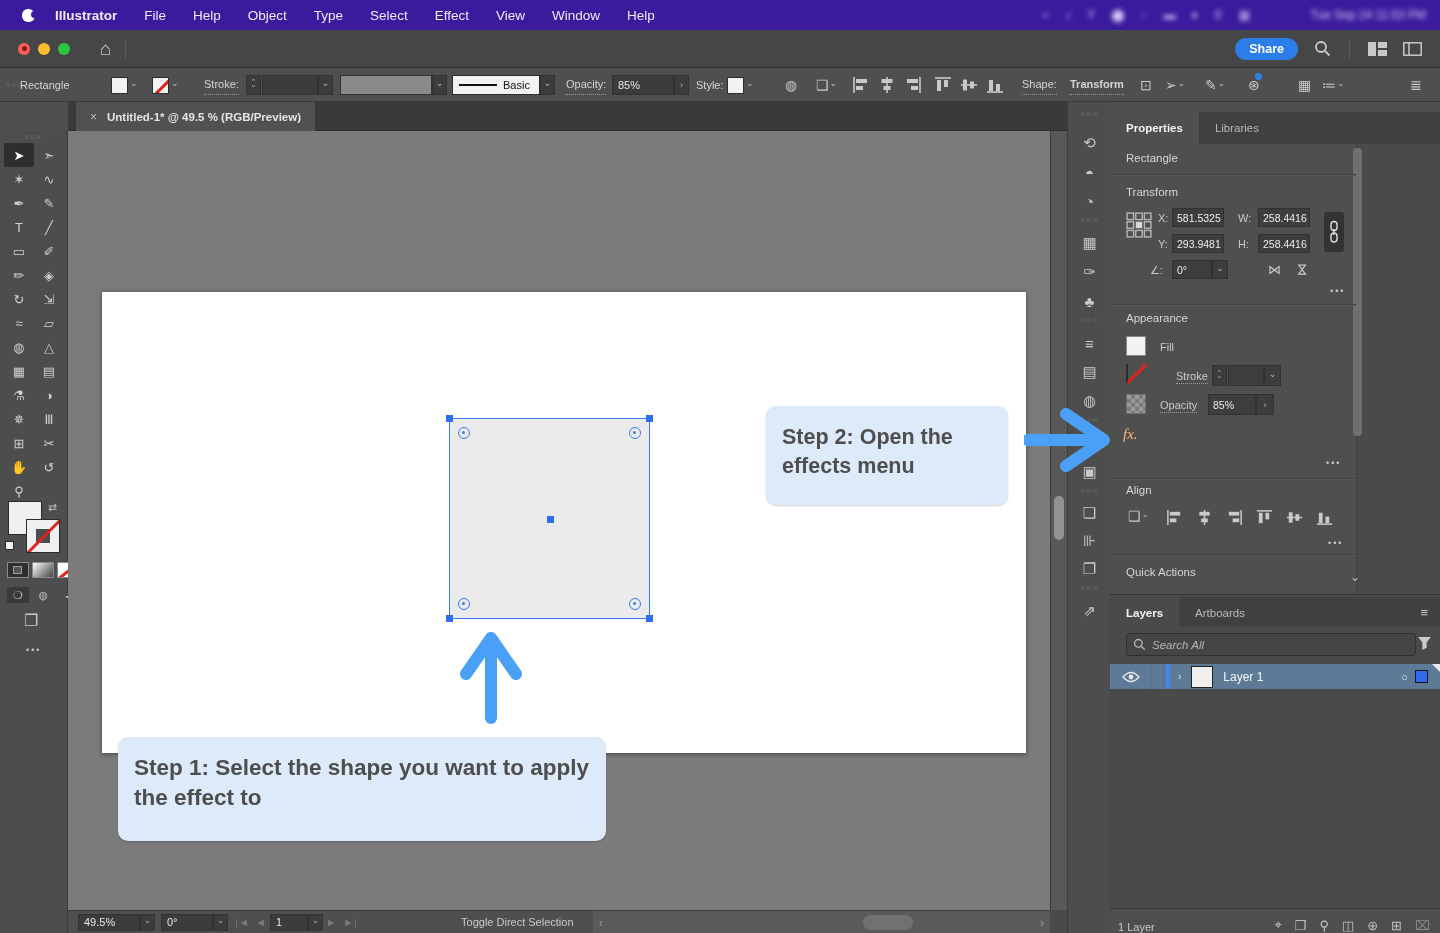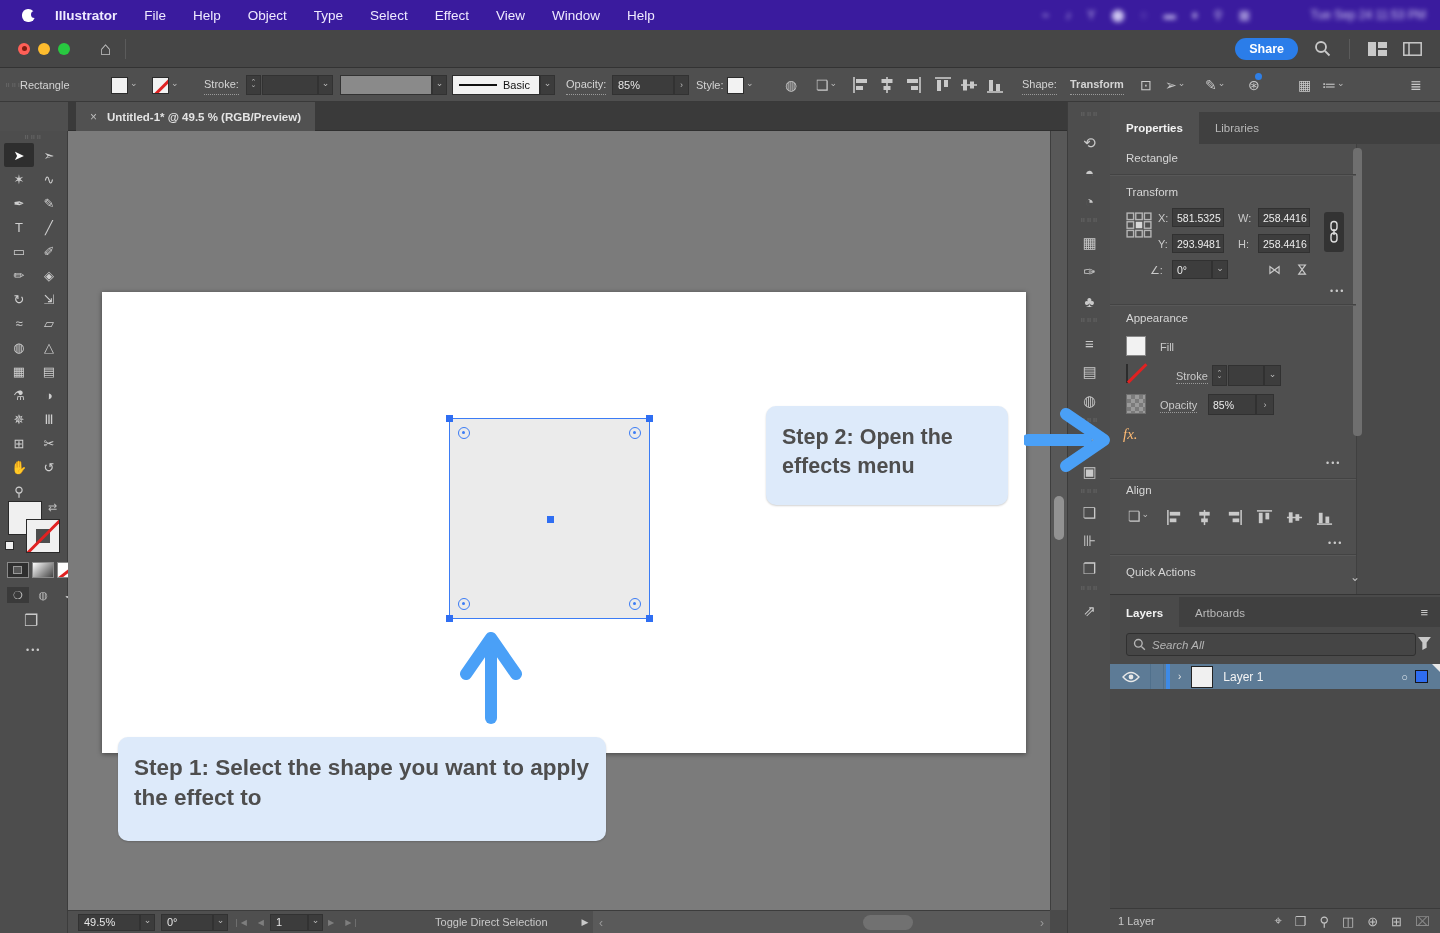--- a/index.html
+++ b/index.html
@@ -103,21 +103,21 @@
   
   #layers{left:1110px;top:594px;width:330px;height:339px;background:var(--panel2);border-top:1px solid #353535}
   #layers .tabs{position:absolute;left:0;top:2px;width:330px;height:30px;background:#404040;display:flex}
   #searchrow{position:absolute;left:0;top:32px;width:330px;height:32px;background:var(--panel2);display:flex;align-items:center}
   #searchbox{position:absolute;left:16px;top:6px;width:290px;height:23px;background:#454545;border:1px solid #303030;border-radius:3px;display:flex;align-items:center;padding:0 6px;gap:6px}
   #searchbox input{flex:1;background:transparent;border:none;outline:none;color:#cfcfcf;font-size:11.5px;font-family:"Liberation Sans",sans-serif}
   #searchbox input::placeholder{font-style:italic;color:#b5b5b5}
   #layerrow{position:absolute;left:0;top:69px;width:330px;height:25px;background:var(--sel);display:flex;align-items:center}
   #layerrow .colline{width:1px;height:25px;background:#50708c}
   #layerrow .accent{width:4px;height:25px;background:#3e8ae6}
-  #layers-bottom{position:absolute;left:0;bottom:0;width:330px;height:25px;background:#4e4e4e;border-top:1px solid #3a3a3a;display:flex;align-items:center;color:#c9c9c9;font-size:11px}
+  #layers-bottom{position:absolute;left:0;bottom:0;width:330px;height:25px;background:#4e4e4e;border-top:1px solid #3a3a3a;display:flex;align-items:flex-end;color:#c9c9c9;font-size:11px}
   .lb-icon{color:#c3c3c3;font-size:13px;margin-left:13px}
   
   .callout{position:absolute;background:var(--callout);border-radius:10px;color:#4e4e4e;font-weight:700;z-index:40;box-shadow:0 1px 2px rgba(0,0,0,.18)}
   #step2{left:766px;top:406px;width:242px;height:99px;font-size:21.5px;line-height:29px;padding:17px 16px}
   #step1{left:118px;top:737px;width:488px;height:104px;font-size:22.5px;line-height:30px;padding:16px 16px}
   .arrow-svg{position:absolute;z-index:50}
   .arrow-svg path{fill:none;stroke:var(--arrow);stroke-width:12;stroke-linecap:round;stroke-linejoin:round}
 </style>
 </head>
 <body>
@@ -375,21 +375,21 @@
     <span class="f" style="margin-left:10px;width:62px;justify-content:flex-start">49.5%</span>
     <span class="chev chip" style="height:17px"></span>
     <span class="f" style="margin-left:6px;width:52px">0°</span>
     <span class="chev chip" style="height:17px"></span>
     <span class="navg">❘◀</span>
     <span class="navg">◀</span>
     <span class="f" style="width:38px">1</span>
     <span class="chev chip" style="height:17px"></span>
     <span class="navg">▶</span>
     <span class="navg">▶❘</span>
-    <span style="margin-left:70px;color:#c9c9c9;font-size:11px">Toggle Direct Selection</span>
+    <span style="margin-left:96px;color:#c9c9c9;font-size:11px">Toggle Direct Selection</span>
     <span style="margin-left:34px;color:#c9c9c9;font-size:9px">▶</span>
     <span class="scrl" style="margin-left:14px">‹</span>
     <div id="hscroll">
       <span class="scrl" style="margin-left:6px">‹</span>
       <div id="hthumb"></div>
       <span class="scrl" style="position:absolute;right:6px">›</span>
     </div>
   </div>
 
   <div id="dock" class="abs">

